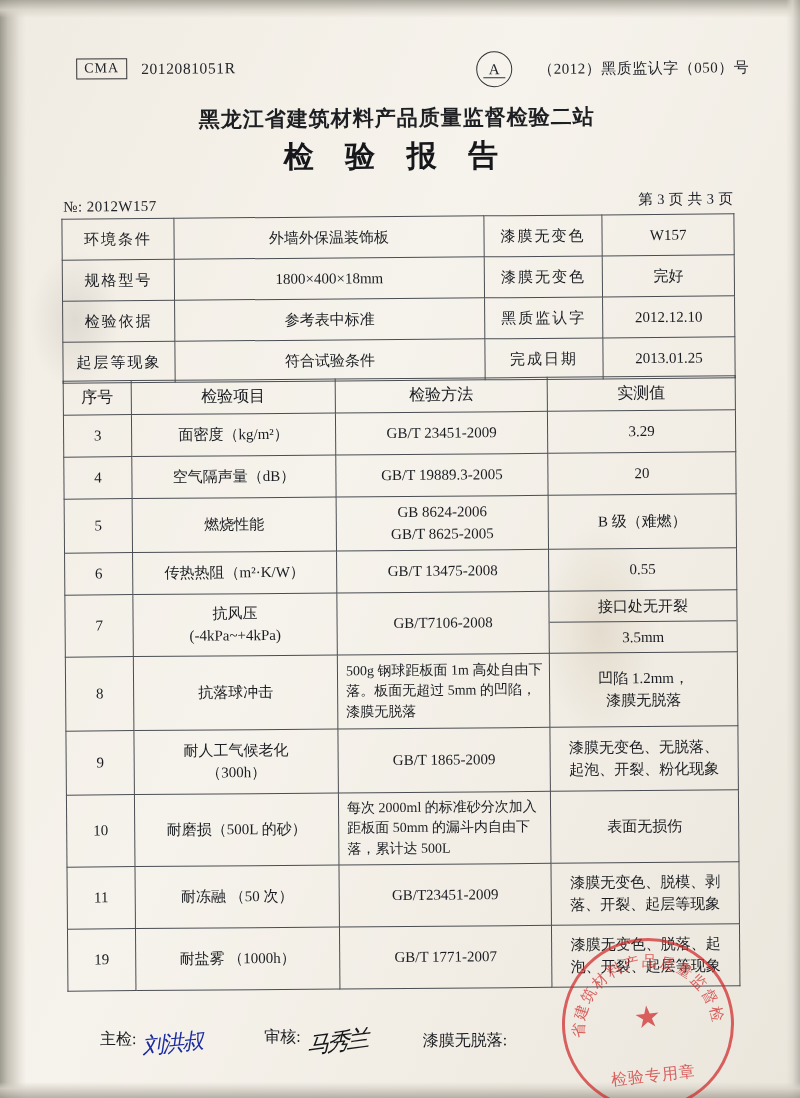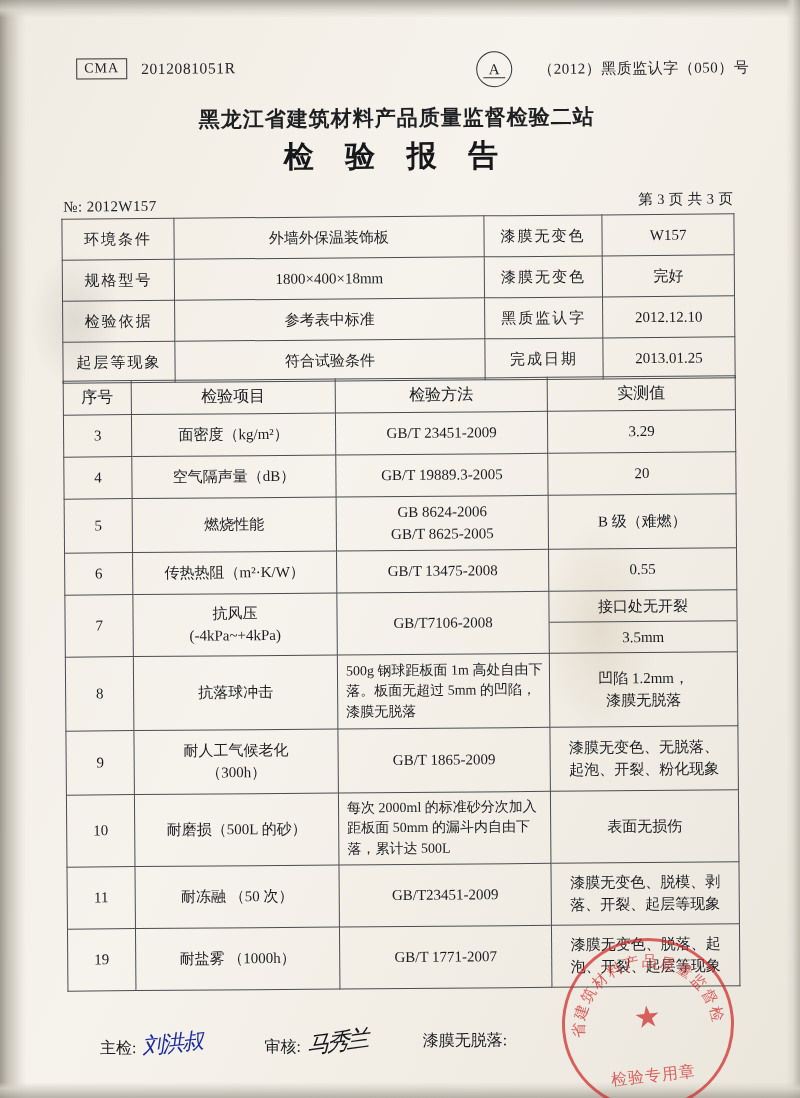--- a/index.html
+++ b/index.html
@@ -182,21 +182,21 @@
   
   .footer {
     position: absolute;
     left: 96px; top: 1026px;
     width: 640px;
     font-size: 16px;
     color: #1b1d22;
     display: flex;
     align-items: center;
   }
-  .footer .seg { display: flex; align-items: flex-end; }
+  .footer .seg { display: flex; align-items: flex-start; }
   .sig {
     font-family: "Liberation Serif", serif;
     color: #1b2ba0;
     font-size: 22px;
     font-style: italic;
     margin-left: 6px;
     transform: rotate(-5deg);
     letter-spacing: -2px;
     white-space: nowrap;
   }

